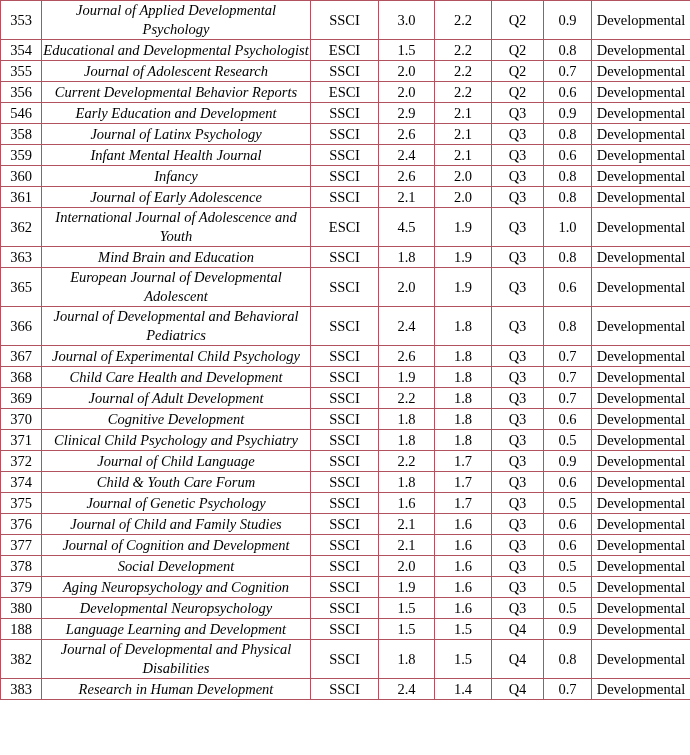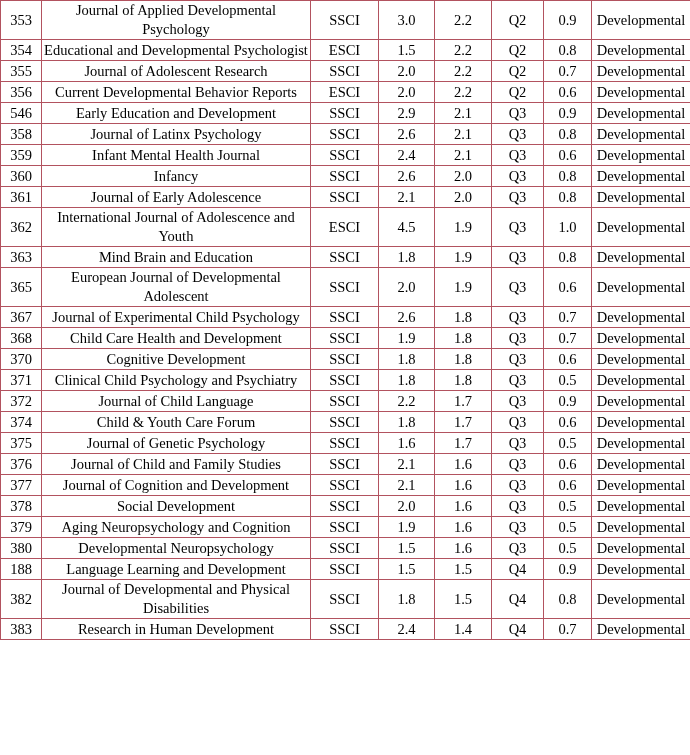--- a/index.html
+++ b/index.html
@@ -26,20 +26,21 @@
     text-align: center;
     vertical-align: middle;
     height: 20px;
     line-height: 19px;
     padding: 0 1px;
     overflow: hidden;
     word-wrap: break-word;
   }
   td.col-journal {
     padding: 0 2px;
+    font-style: italic;
   }
 </style>
 </head>
 <body>
 
 <div id="page">
   <table class="journal-table">
     <colgroup>
         <col style="width: 41px;">
         <col style="width: 269px;">
@@ -165,34 +166,54 @@
           <td class="col-number">365</td>
           <td class="col-journal">European Journal of Developmental Adolescent</td>
           <td class="col-index">SSCI</td>
           <td class="col-value1">2.0</td>
           <td class="col-value2">1.9</td>
           <td class="col-quartile">Q3</td>
           <td class="col-value3">0.6</td>
           <td class="col-category">Developmental</td>
         </tr>
         <tr>
+          <td class="col-number">366</td>
+          <td class="col-journal">Journal of Developmental and Behavioral Pediatrics</td>
+          <td class="col-index">SSCI</td>
+          <td class="col-value1">2.4</td>
+          <td class="col-value2">1.8</td>
+          <td class="col-quartile">Q3</td>
+          <td class="col-value3">0.8</td>
+          <td class="col-category">Developmental</td>
+        </tr>
+        <tr>
           <td class="col-number">367</td>
           <td class="col-journal">Journal of Experimental Child Psychology</td>
           <td class="col-index">SSCI</td>
           <td class="col-value1">2.6</td>
           <td class="col-value2">1.8</td>
           <td class="col-quartile">Q3</td>
           <td class="col-value3">0.7</td>
           <td class="col-category">Developmental</td>
         </tr>
         <tr>
           <td class="col-number">368</td>
           <td class="col-journal">Child Care Health and Development</td>
           <td class="col-index">SSCI</td>
           <td class="col-value1">1.9</td>
+          <td class="col-value2">1.8</td>
+          <td class="col-quartile">Q3</td>
+          <td class="col-value3">0.7</td>
+          <td class="col-category">Developmental</td>
+        </tr>
+        <tr>
+          <td class="col-number">369</td>
+          <td class="col-journal">Journal of Adult Development</td>
+          <td class="col-index">SSCI</td>
+          <td class="col-value1">2.2</td>
           <td class="col-value2">1.8</td>
           <td class="col-quartile">Q3</td>
           <td class="col-value3">0.7</td>
           <td class="col-category">Developmental</td>
         </tr>
         <tr>
           <td class="col-number">370</td>
           <td class="col-journal">Cognitive Development</td>
           <td class="col-index">SSCI</td>
           <td class="col-value1">1.8</td>

